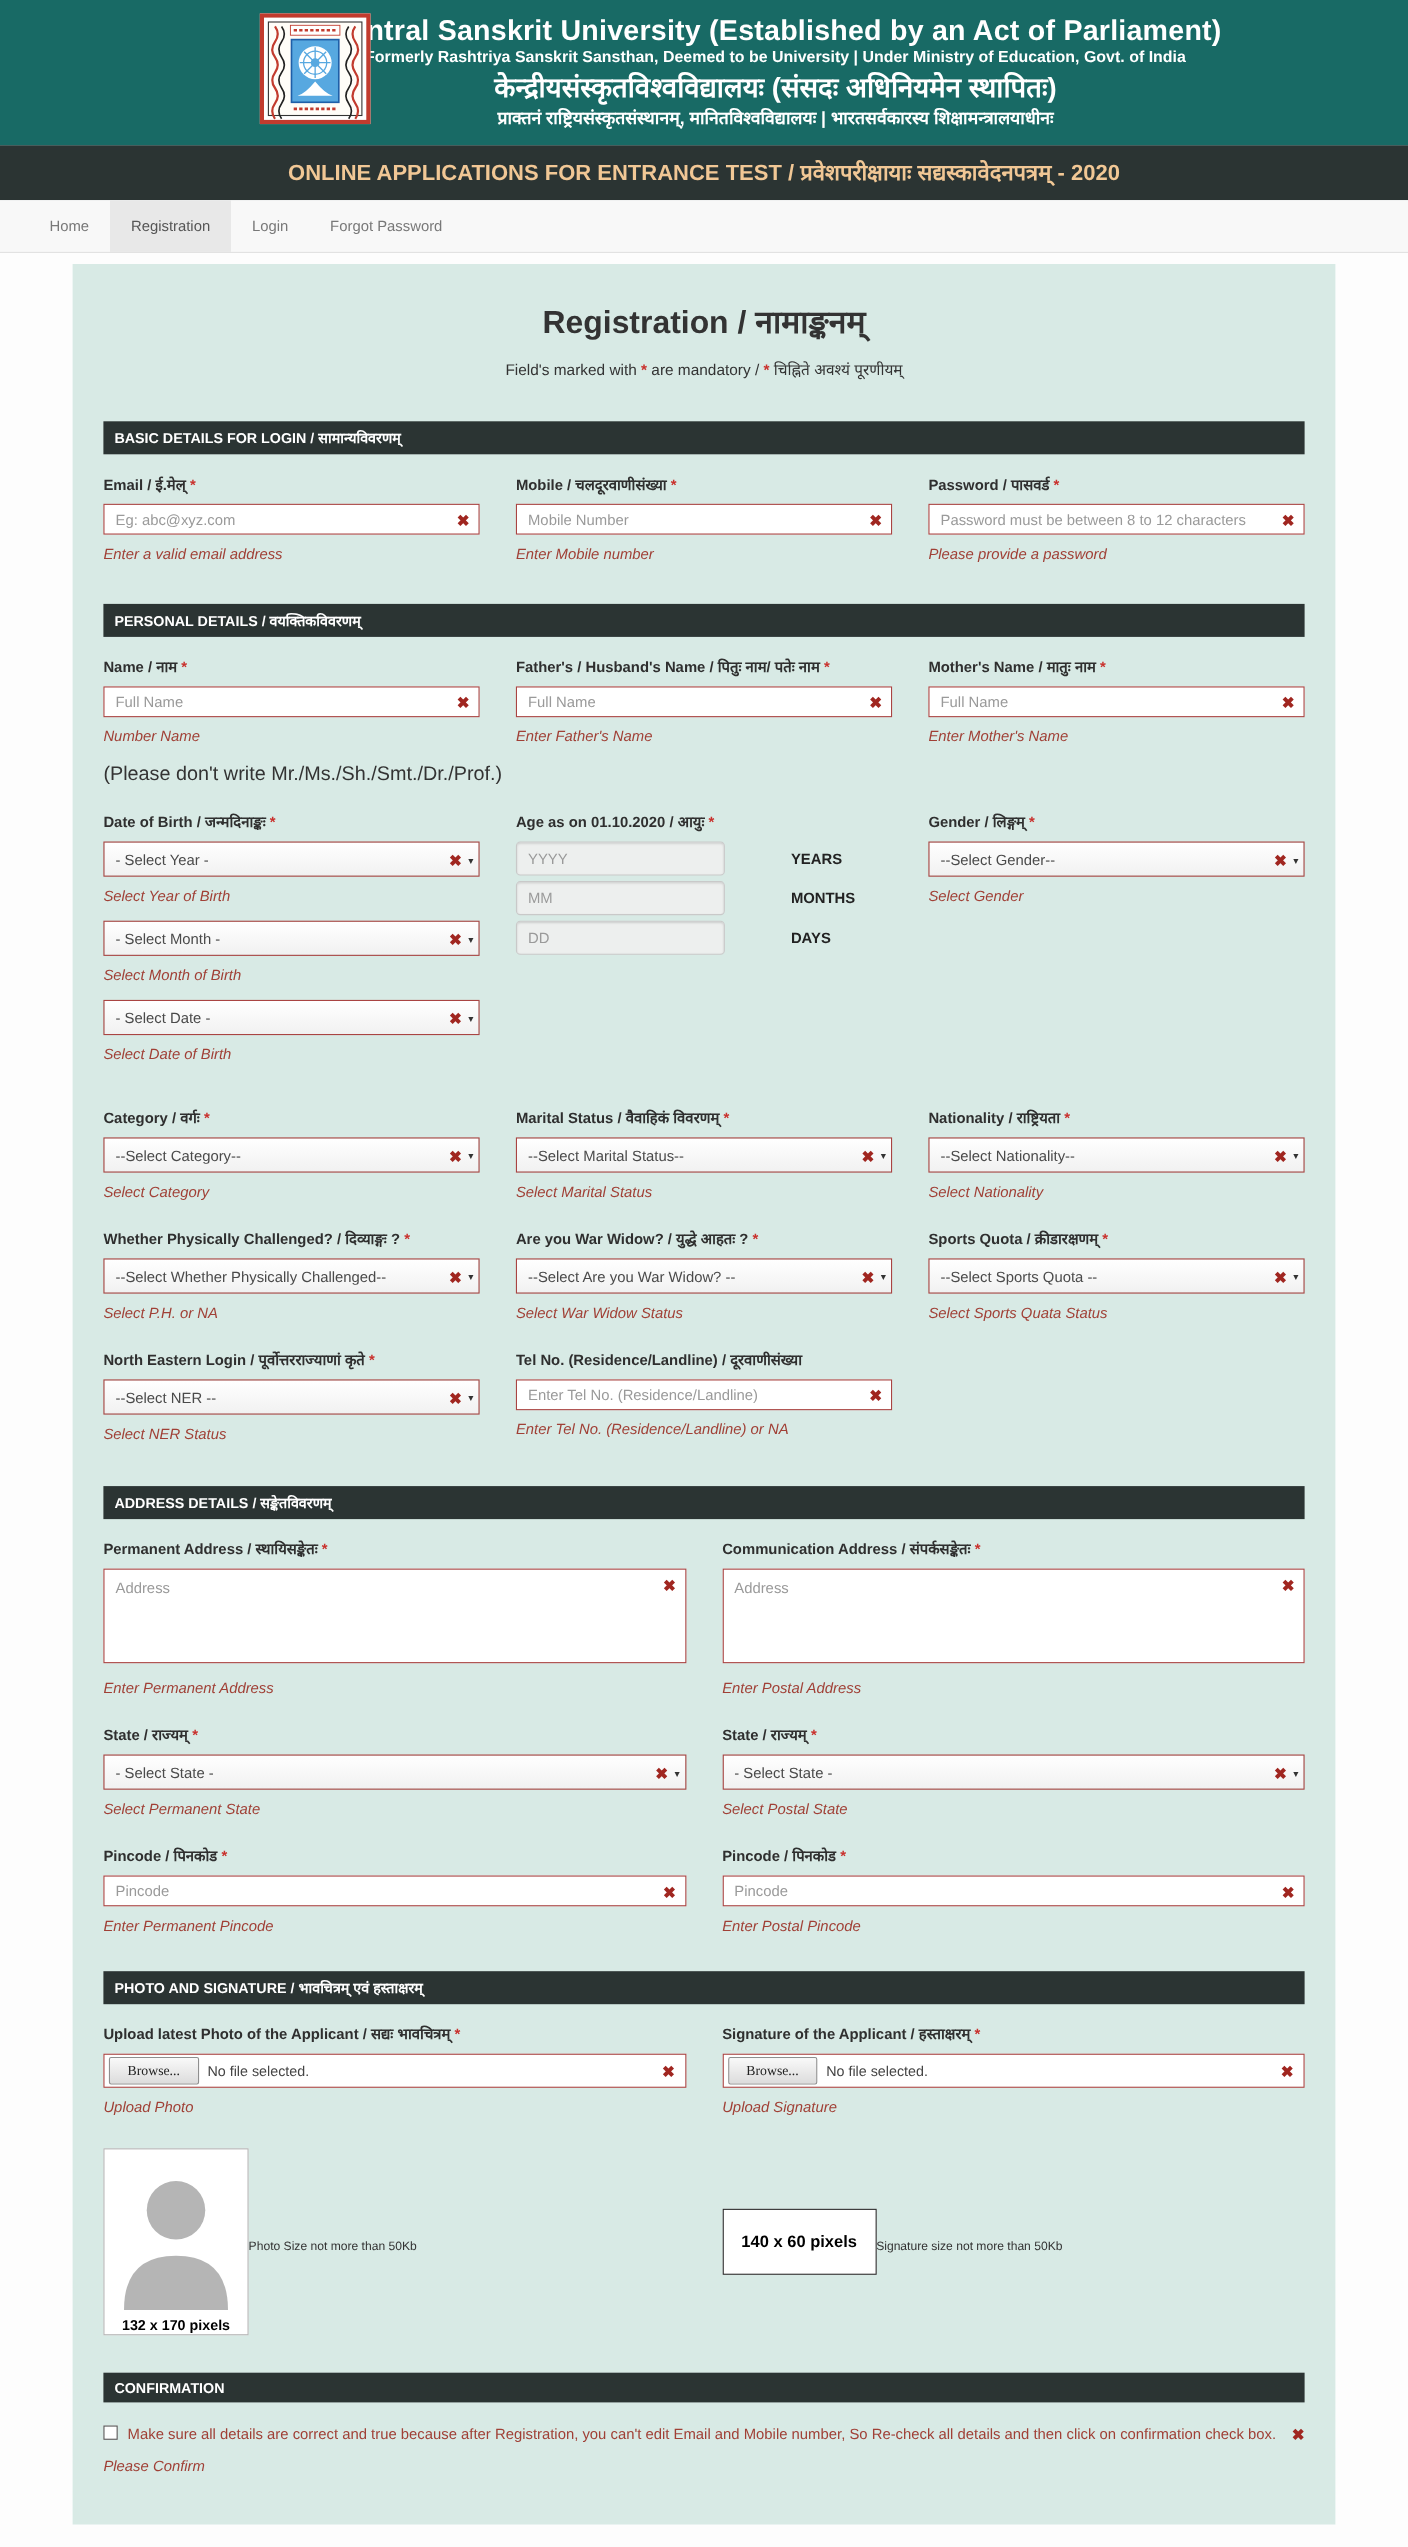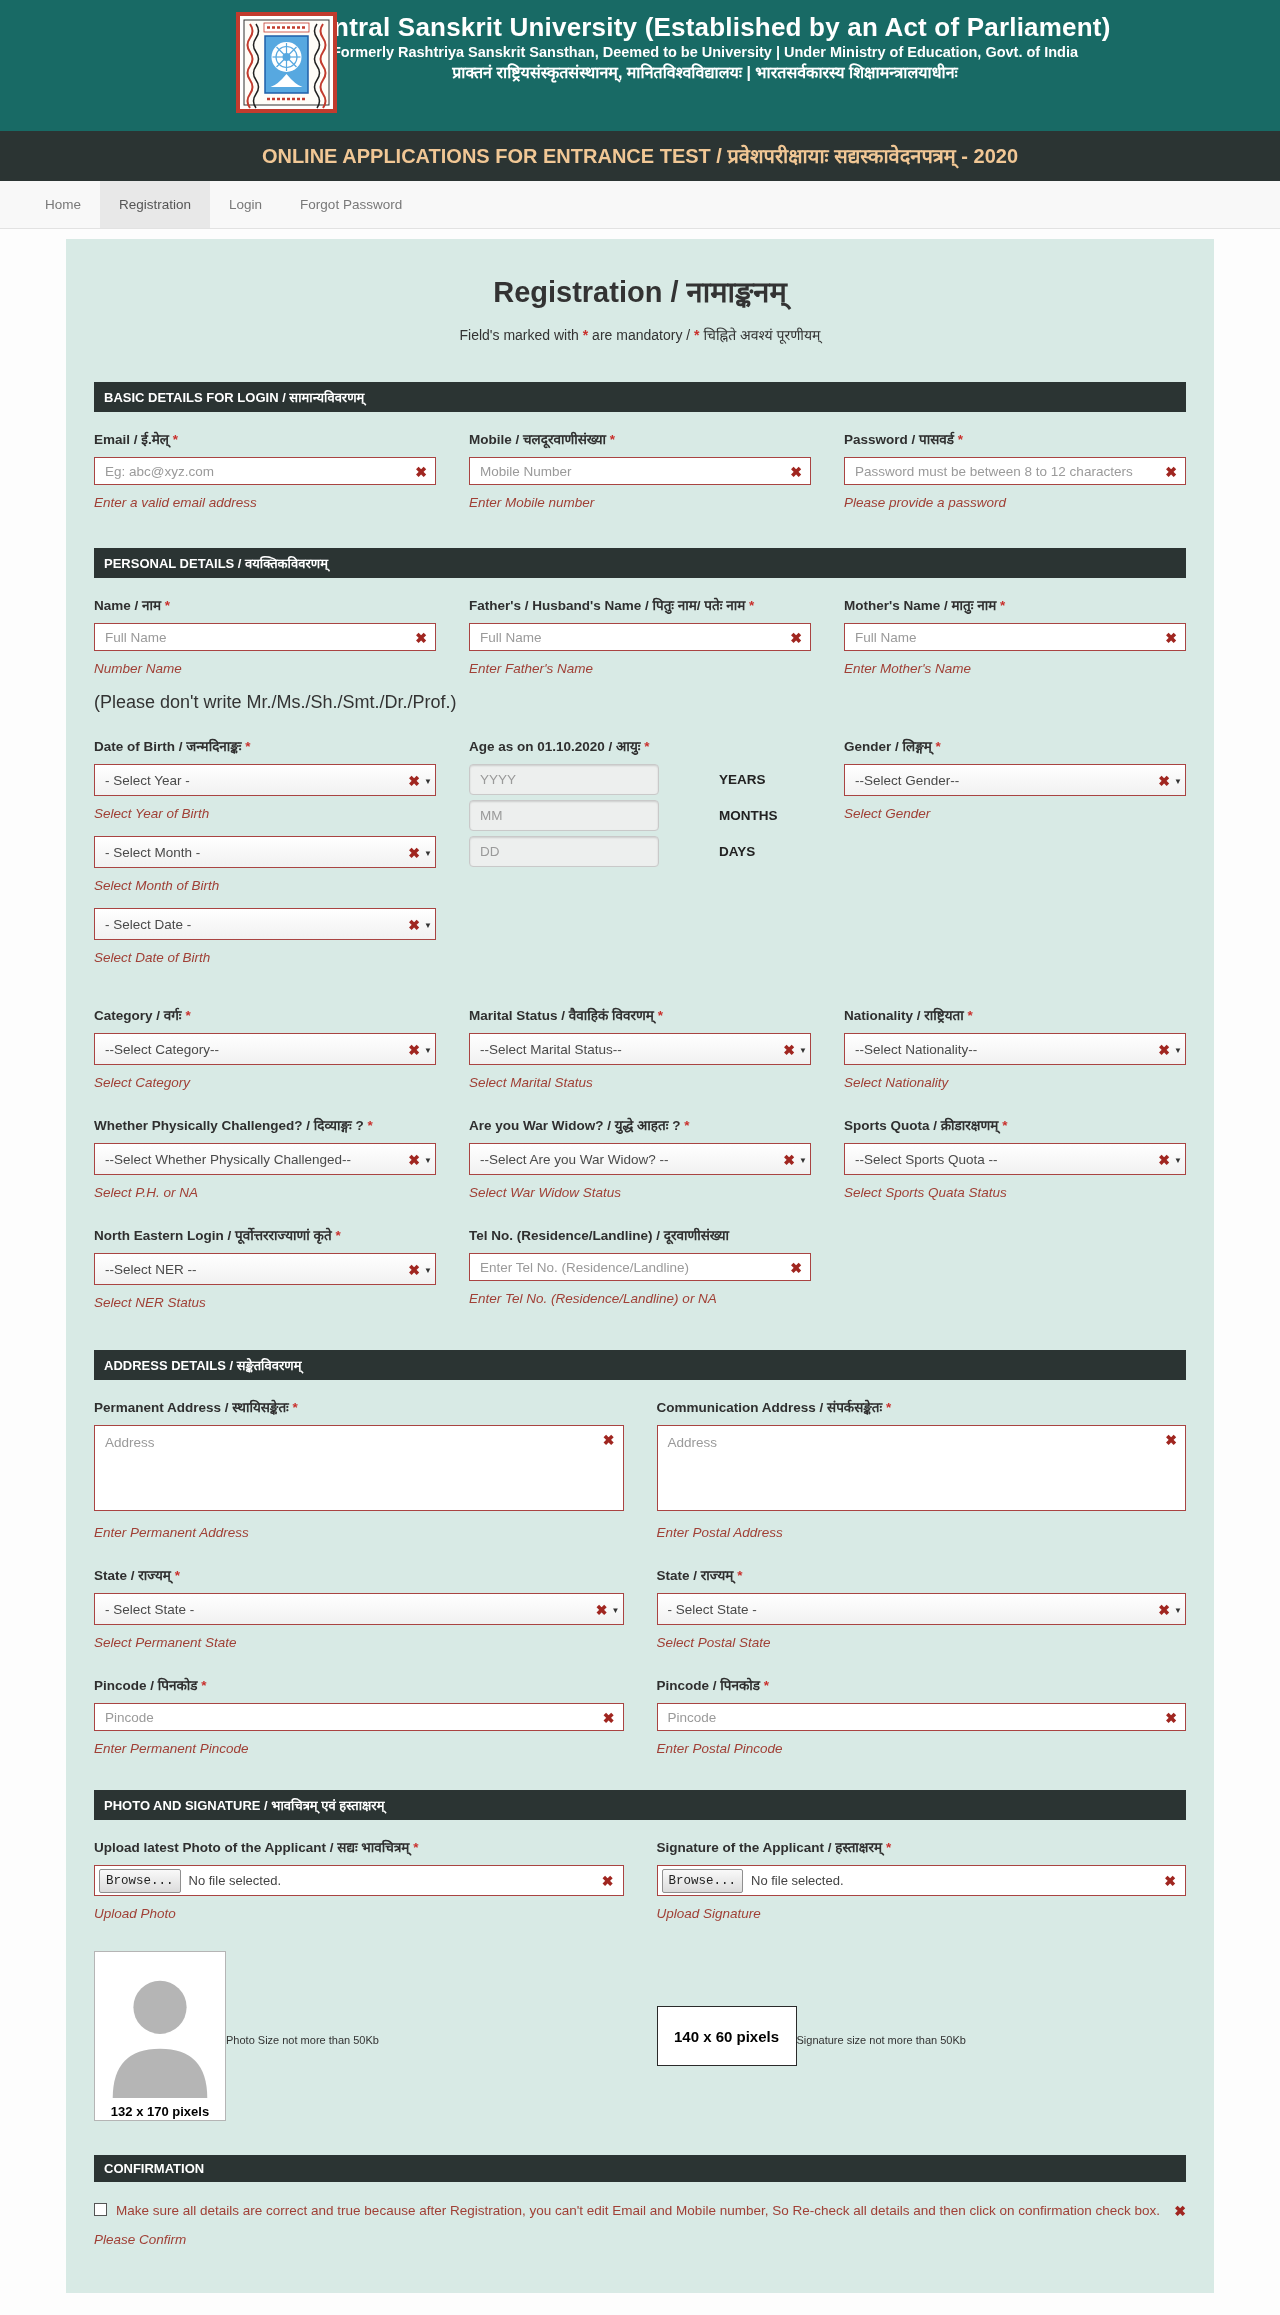--- a/index.html
+++ b/index.html
@@ -56,21 +56,21 @@
   .age-input::placeholder { color: #9a9a9a; opacity: 1; }
   .age-unit { font-weight: bold; font-size: 13.5px; color: #222; margin-left: 60px; }
 
   
   .ta-wrap { position: relative; }
   .textarea { width: 100%; height: 86px; border: 1px solid #a94442; background: #fff; padding: 9px 28px 8px 10px; font-size: 13.5px; color: #555; font-family: "Liberation Sans", sans-serif; resize: none; outline: none; }
   .textarea::placeholder { color: #9a9a9a; opacity: 1; }
 
   
   .file-wrap { position: relative; height: 31px; border: 1px solid #a94442; background: #fff; display: flex; align-items: center; padding: 0 28px 0 4px; }
-  .browse-btn { border: 1px solid #8f8f8f; background: linear-gradient(#f9f9f9, #dcdcdc); font-size: 12.5px; color: #222; padding: 4px 6px; border-radius: 2px; cursor: pointer; font-family: Liberation Mono, monospace; }
+  .browse-btn { border: 1px solid #8f8f8f; background: linear-gradient(#f9f9f9, #dcdcdc); font-size: 12.5px; color: #222; padding: 4px 16px; border-radius: 2px; cursor: pointer; font-family: Liberation Serif, serif; }
   .file-status { margin-left: 8px; font-size: 13px; color: #444; }
 
   .media-row { display: grid; grid-template-columns: repeat(2, 1fr); column-gap: 33px; margin-top: 30px; }
   .media-cell { display: flex; align-items: center; }
   .photo-box { width: 132px; height: 170px; background: #fff; border: 1px solid #b5b5b5; position: relative; overflow: hidden; }
   .photo-box-label { position: absolute; bottom: 1px; width: 100%; text-align: center; font-weight: bold; font-size: 13px; color: #000; }
   .size-note { font-size: 11px; color: #333; margin-top: 7px; }
   .sig-box { width: 140px; height: 60px; background: #fff; border: 1px solid #2b2b2b; display: flex; align-items: center; justify-content: center; font-weight: bold; font-size: 15px; color: #000; }
 
   
@@ -104,20 +104,21 @@
         <line x1="60.5" y1="35" x2="40.5" y2="55"></line>
       </g>
       <circle cx="50.5" cy="45" r="4" fill="#57a8e0"></circle>
       <path d="M50.5,62 q-9,11 -16,13 h32 q-7,-2 -16,-13" fill="#ffffff"></path>
       <line x1="31" y1="87" x2="70" y2="87" stroke="#c23b2e" stroke-width="2.4" stroke-dasharray="3,2"></line>
     </svg>
   </div>
   <div class="header-text">
     <div class="ht1">Central Sanskrit University (Established by an Act of Parliament)</div>
     <div class="ht2">Formerly Rashtriya Sanskrit Sansthan, Deemed to be University | Under Ministry of Education, Govt. of India</div>
+    <div class="ht3">केन्द्रीयसंस्कृतविश्वविद्यालयः (संसदः अधिनियमेन स्थापितः)</div>
     <div class="ht4">प्राक्तनं राष्ट्रियसंस्कृतसंस्थानम्, मानितविश्वविद्यालयः | भारतसर्वकारस्य शिक्षामन्त्रालयाधीनः</div>
   </div>
 </header>
 
 <div class="banner">ONLINE APPLICATIONS FOR ENTRANCE TEST / प्रवेशपरीक्षायाः सद्यस्कावेदनपत्रम् - 2020</div>
 
 <nav class="nav">
   <div class="nav-item">Home</div>
   <div class="nav-item active">Registration</div>
   <div class="nav-item">Login</div>

